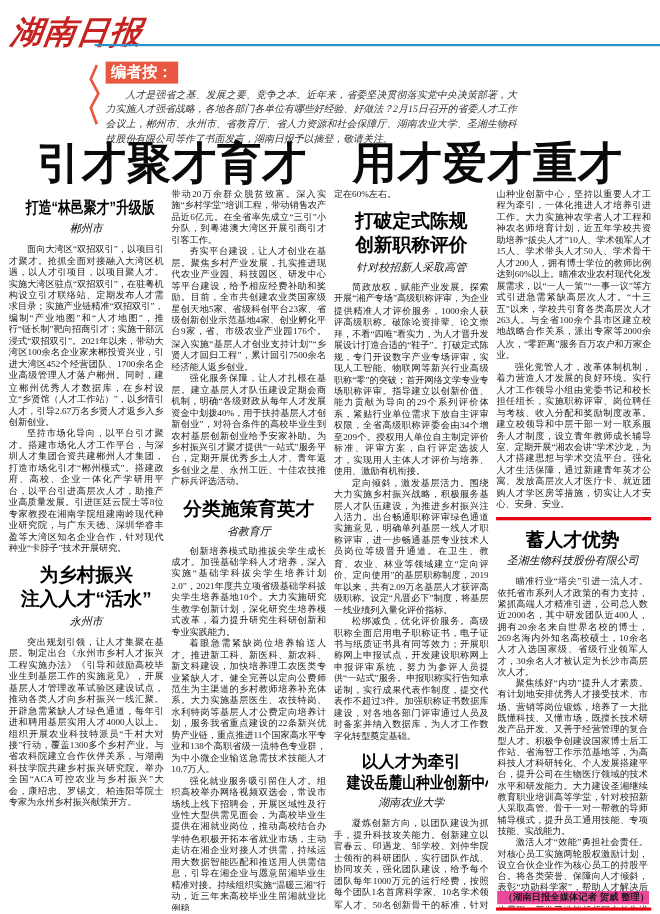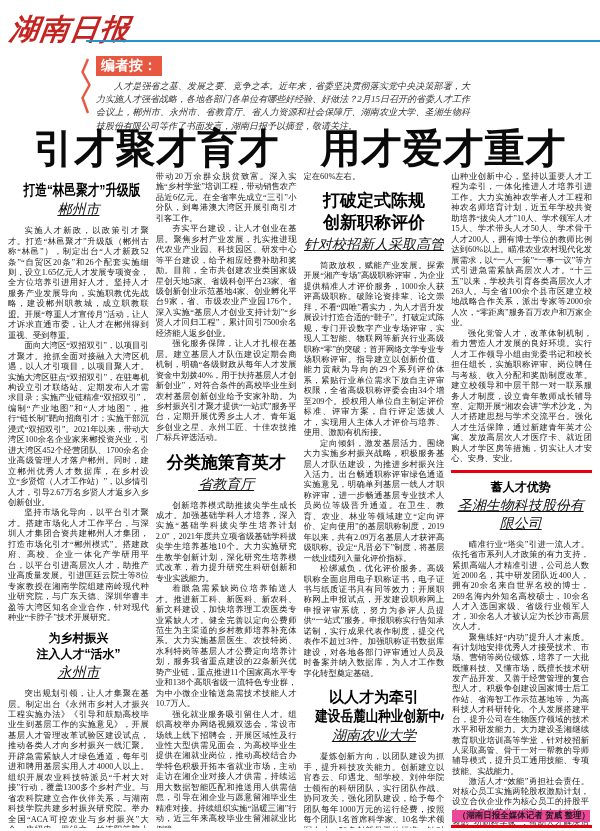--- a/index.html
+++ b/index.html
@@ -18,25 +18,25 @@
         color:#333;font-style:italic;}
   
   #main-headline{position:absolute;left:0;right:0;top:121px;text-align:center;
         font-family:"Liberation Sans",sans-serif;font-weight:700;font-size:40px;letter-spacing:1px;color:#0a0a0a;white-space:nowrap;}
   
   #cols{position:absolute;top:172px;left:8px;right:8px;bottom:3px;display:flex;gap:7px;}
   .col{flex:1;min-width:0;overflow:hidden;}
   .col p{margin:0;font-size:8.3px;line-height:10.45px;text-align:justify;text-indent:2em;}
   .col p.noind{text-indent:0;}
   .h2{font-family:"Liberation Sans",sans-serif;font-weight:bold;text-align:center;color:#000;
-      margin:8px 0 1px;font-size:12px;line-height:1.28;white-space:nowrap;transform-origin:center;}
+      margin:8px 0 1px;font-size:17px;line-height:1.28;white-space:nowrap;transform-origin:center;}
   .h2 .l{display:block;white-space:nowrap;transform-origin:center;}
   .sq78{transform:scaleX(.78);} .sq84{transform:scaleX(.84);}
   .h17{font-size:17px;} .h15{font-size:15px;}
-  .byline{font-size:14px;font-style:italic;text-align:center;margin:2px 0 7px;color:#111;text-decoration:underline;}
+  .byline{font-size:10px;font-style:italic;text-align:center;margin:2px 0 7px;color:#111;}
   
   #col4{display:flex;flex-direction:column;}
   #report-box{border:3px solid #e60012;margin:5px -6px 0 -8px;padding:2px 6px 14px;
       flex:1;min-height:0;overflow:hidden;position:relative;}
   #report-box .h2{margin:5px 0 1px;}
   #report-box p{font-size:8.3px;line-height:10.3px;}
   .credit{position:absolute;bottom:3px;right:5px;background:#ec4899;font-weight:bold;font-size:8.5px;
       padding-left:6px;font-family:"Liberation Sans",sans-serif;}
 </style>
 </head>
@@ -55,21 +55,20 @@
     <p id="note-text">人才是强省之基、发展之要、竞争之本。近年来，省委坚决贯彻落实党中央决策部署，大力实施人才强省战略，各地各部门各单位有哪些好经验、好做法？2月15日召开的省委人才工作会议上，郴州市、永州市、省教育厅、省人力资源和社会保障厅、湖南农业大学、圣湘生物科技股份有限公司等作了书面发言，湖南日报予以摘登，敬请关注。</p>
   </div>
 
   <div id="main-headline">引才聚才育才　用才爱才重才</div>
 
   <div id="cols">
 
     <div class="col">
       <div class="h2 h15 sq78">打造“林邑聚才”升级版</div>
       <div class="byline">郴州市</div>
-      <p>实施人才新政，以政策引才聚才。打造“林邑聚才”升级版（郴州古称“林邑”），制定出台“人才新政52条”“自贸区20条”和26个配套实施细则，设立1.65亿元人才发展专项资金，全方位培养引进用好人才。坚持人才服务产业发展导向，实施职教优先战略，建设郴州职教城，成立职教联盟。开展“尊重人才宣传月”活动，让人才诉求直通市委，让人才在郴州得到重视、受到尊重。</p>
       <p>面向大湾区“双招双引”，以项目引才聚才。抢抓全面对接融入大湾区机遇，以人才引项目，以项目聚人才。实施大湾区驻点“双招双引”，在驻粤机构设立引才联络站、定期发布人才需求目录；实施产业链精准“双招双引”，编制“产业地图”和“人才地图”，推行“链长制”靶向招商引才；实施干部沉浸式“双招双引”。2021年以来，带动大湾区100余名企业家来郴投资兴业，引进大湾区452个经营团队、1700余名企业高级管理人才落户郴州。同时，建立郴州优秀人才数据库，在乡村设立“乡贤馆（人才工作站）”，以乡情引人才，引导2.67万名乡贤人才返乡入乡创新创业。</p>
       <p>坚持市场化导向，以平台引才聚才。搭建市场化人才工作平台，与深圳人才集团合资共建郴州人才集团，打造市场化引才“郴州模式”。搭建政府、高校、企业一体化产学研用平台，以平台引进高层次人才，助推产业高质量发展。引进匡廷云院士等8位专家教授在湘南学院组建南岭现代种业研究院，与广东天德、深圳华睿丰盈等大湾区知名企业合作，针对现代种业“卡脖子”技术开展研究。</p>
       <div class="h2">
         <span class="l">为乡村振兴</span>
         <span class="l">注入人才“活水”</span>
       </div>
       <div class="byline">永州市</div>
       <p>突出规划引领，让人才集聚在基层。制定出台《永州市乡村人才振兴工程实施办法》《引导和鼓励高校毕业生到基层工作的实施意见》，开展基层人才管理改革试验区建设试点，推动各类人才向乡村振兴一线汇聚。开辟急需紧缺人才绿色通道，每年引进和聘用基层实用人才4000人以上。组织开展农业科技特派员“千村大对接”行动，覆盖1300多个乡村产业。与省农科院建立合作伙伴关系，与湖南科技学院共建乡村振兴研究院。举办全国“ACA可控农业与乡村振兴”大会，康绍忠、罗锡文、柏连阳等院士专家为永州乡村振兴献策开方。</p>
 
     </div>

